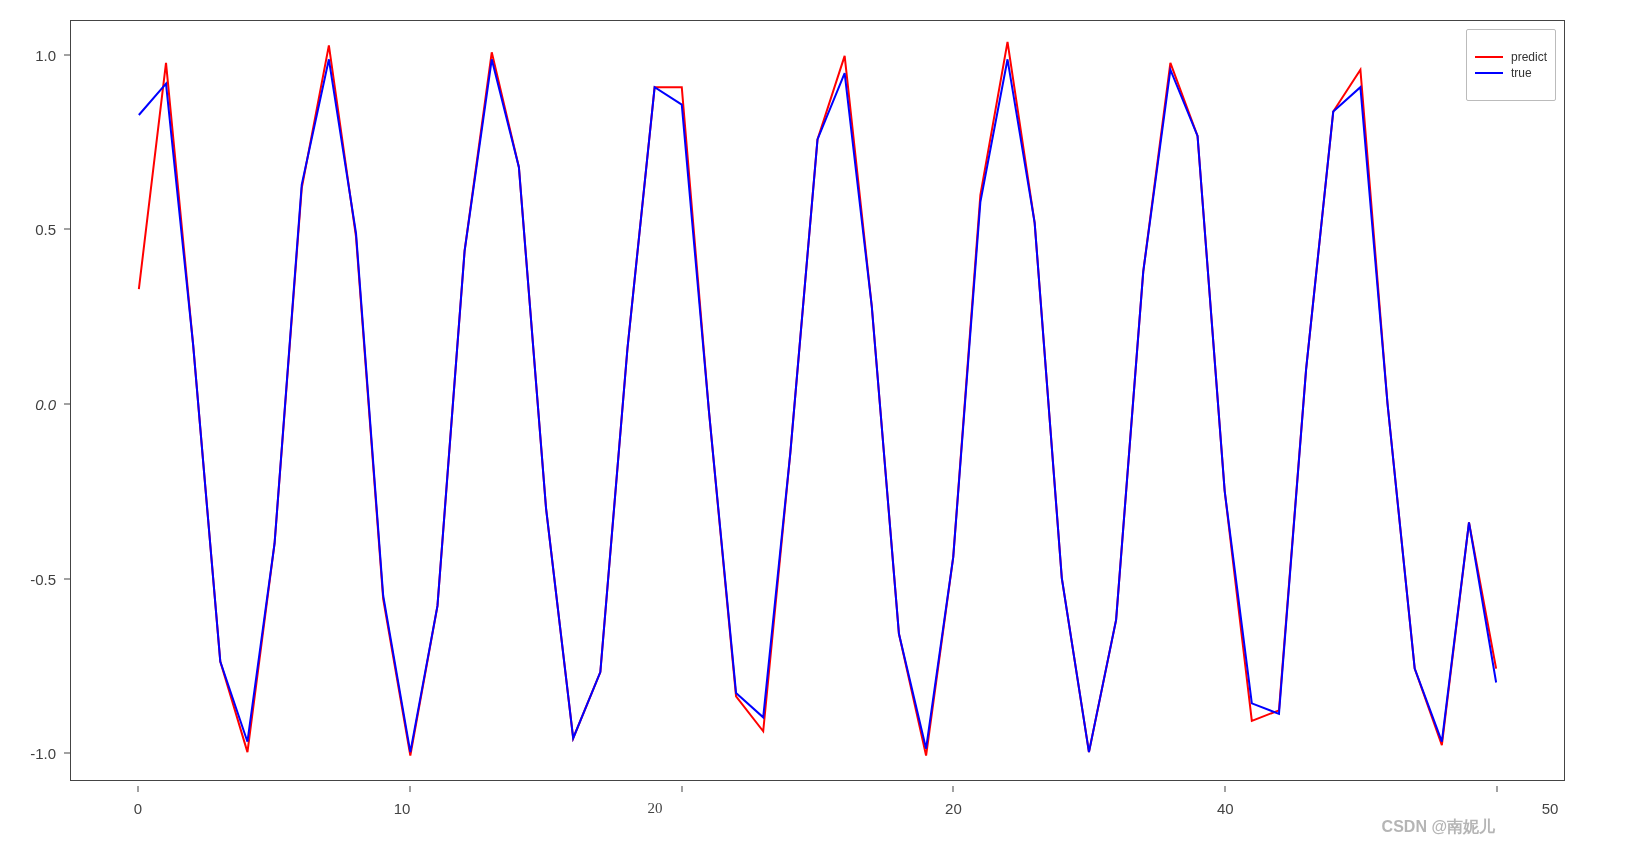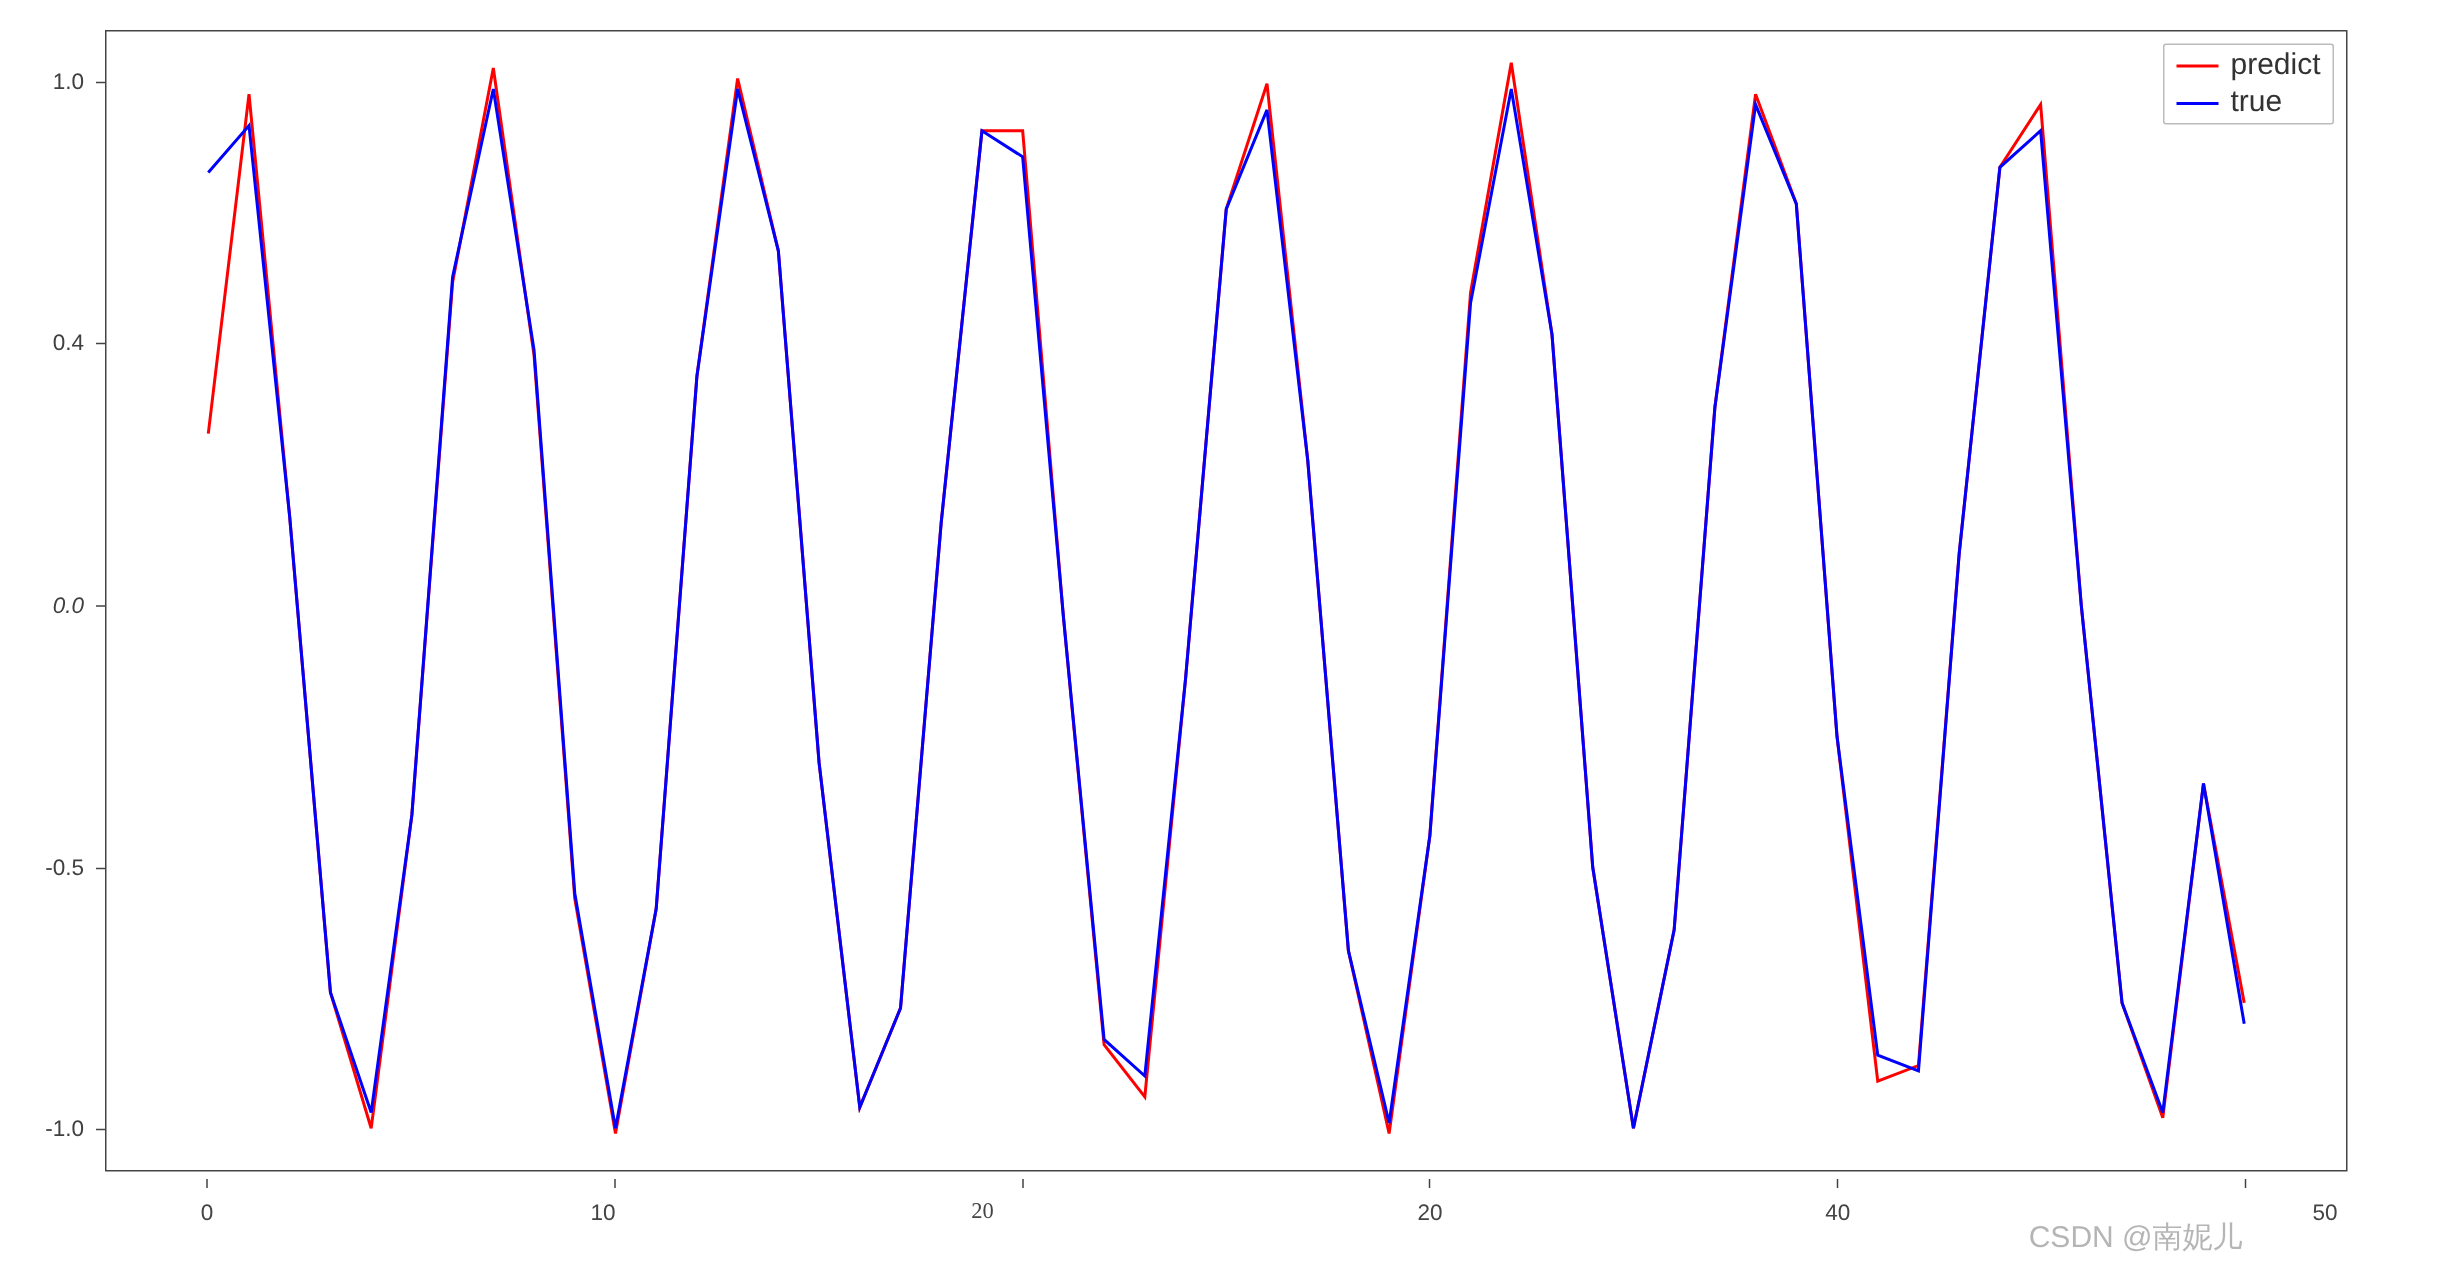--- a/index.html
+++ b/index.html
@@ -78,40 +78,40 @@
     background: #444;
     transform: translate(-0.5px, 0);
   }
   .legend {
     position: absolute;
     top: 8px;
     right: 8px;
     border: 1px solid #bbb;
     border-radius: 2px;
     background: #fff;
-    padding: 0 8px;
-    font-size: 20px;
+    padding: 18px 8px;
+    font-size: 12px;
   }
   .legend-item {
     display: flex;
     align-items: center;
     margin: 2px 0;
   }
   .legend-swatch {
     width: 28px;
     height: 2px;
     margin-right: 8px;
   }
   .watermark {
     position: absolute;
     bottom: 3px;
     right: 130px;
     color: rgba(120,120,120,0.55);
-    font-size: 20px;
-    font-weight: 400;
+    font-size: 16px;
+    font-weight: 700;
   }
 </style>
 </head>
 <body>
 
 <div class="chart-wrap">
 
   <div class="plot-area">
     <svg class="lines" id="svg-lines" viewBox="0 0 1493 759">
         <path d="M67.86 268.09 L95.01 41.78 L122.15 323.79 L149.30 640.62 L176.45 731.15 L203.59 522.25 L230.74 167.12 L257.88 24.37 L285.03 215.86 L312.17 577.95 L339.32 734.63 L366.46 584.92 L393.61 229.79 L420.75 31.33 L447.90 146.23 L475.05 487.43 L502.19 717.22 L529.34 651.07 L556.48 327.28 L583.63 66.15 L610.77 66.15 L637.92 389.94 L665.06 675.44 L692.21 710.26 L719.35 431.72 L746.50 118.38 L773.65 34.82 L800.79 285.50 L827.94 612.77 L855.08 734.63 L882.23 536.17 L909.37 174.08 L936.52 20.89 L963.66 201.94 L990.81 557.06 L1017.95 731.15 L1045.10 598.84 L1072.25 250.68 L1099.39 41.78 L1126.54 114.89 L1153.68 470.02 L1180.83 699.81 L1207.97 689.37 L1235.12 348.17 L1262.26 90.52 L1289.41 48.74 L1316.55 382.98 L1343.70 647.59 L1370.85 724.18 L1397.99 501.36 L1425.14 647.59" fill="none" stroke="#ff0000" stroke-width="2"></path>
@@ -127,21 +127,21 @@
         <div class="legend-swatch" style="background:#0000ff"></div>
         <span>true</span>
       </div>
     </div>
   </div>
 
   <div class="y-ticks" id="y-ticks">
       <div class="y-tick-label" style="top: 733.073px; text-align: center;">-1.0</div>
       <div class="y-tick-label" style="top: 558.532px;">-0.5</div>
       <div class="y-tick-label" style="top: 383.991px; font-style: italic;">0.0</div>
-      <div class="y-tick-label" style="top: 209.45px;">0.4</div>
+      <div class="y-tick-label" style="top: 209.45px;">0.5</div>
       <div class="y-tick-label" style="top: 34.9083px;">1.0</div>
     </div>
   <div class="x-ticks" id="x-ticks">
       <div class="x-tick-label" style="left: 67.9545px;">0</div>
       <div class="x-tick-mark" style="left: 67.9545px;"></div>
       <div class="x-tick-label" style="left: 332px;">10</div>
       <div class="x-tick-mark" style="left: 339.773px;"></div>
       <div class="x-tick-label" style="left: 585px; font-family: Liberation Serif, serif;">20</div>
       <div class="x-tick-mark" style="left: 611.591px;"></div>
       <div class="x-tick-label" style="left: 883.409px;">20</div>

